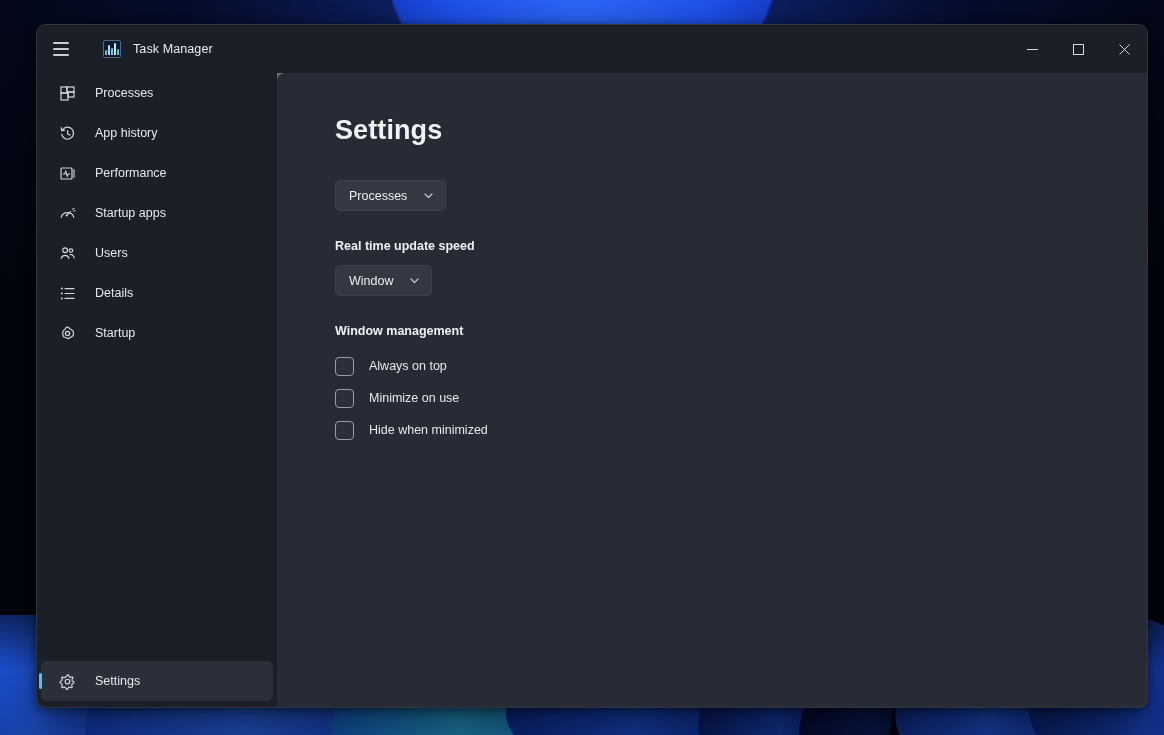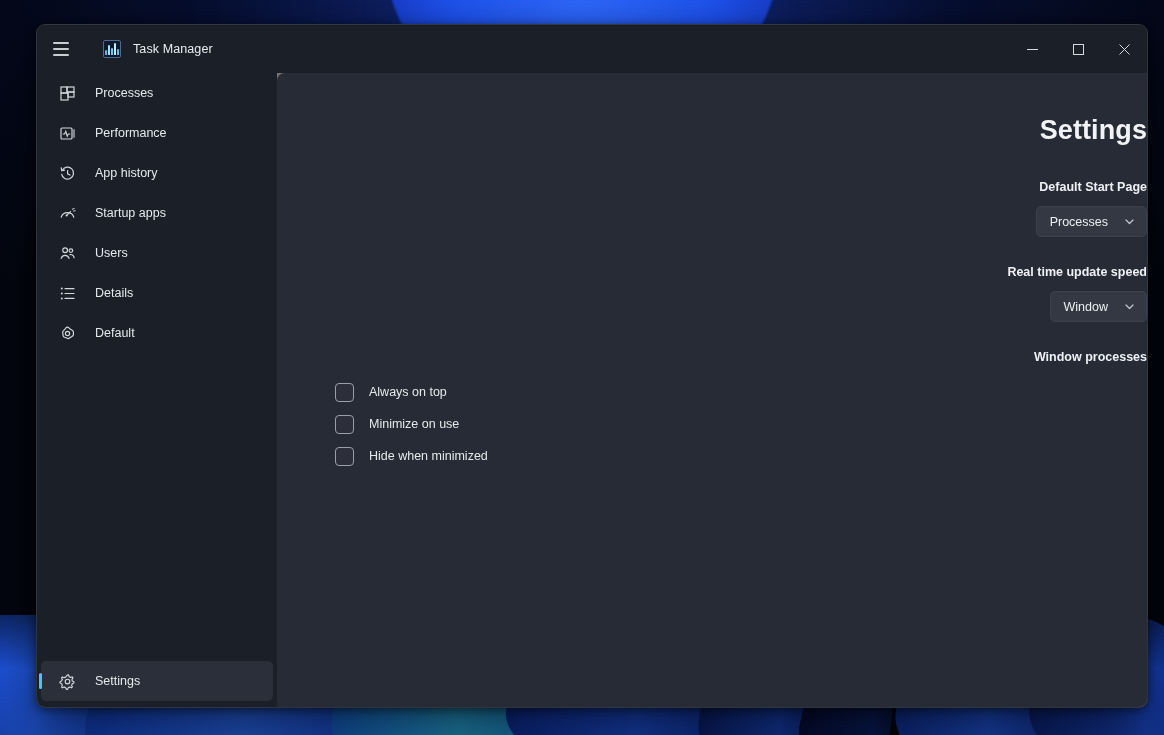--- a/index.html
+++ b/index.html
@@ -126,21 +126,21 @@
   .winbtns { margin-left: auto; display: flex; height: 48px; }
   .winbtn {
     width: 46px; height: 48px;
     display: flex; align-items: center; justify-content: center;
     cursor: pointer;
     color: #d6d9df;
   }
   .winbtn svg { display:block; }
 
   
-  .wbody { flex: 1; display: flex; min-height: 0; background: #737373; position: relative; text-align: right; }
+  .wbody { flex: 1; display: flex; min-height: 0; background: #737373; position: relative; }
 
   
   .sidebar {
     width: 240px; flex: 0 0 240px;
     background: #1b1f27;
     padding-top: 0px;
     display: flex; flex-direction: column;
     position: relative;
     z-index: 3;
   }
@@ -302,37 +302,37 @@
                 <rect x="2" y="8" width="7" height="7"></rect>
                   <rect x="9" y="7" width="6" height="5"></rect>
               </svg>
             </span>
             <span class="nav-label">Processes</span>
           </div>
 
           <div class="nav-item">
             <span class="nav-ico">
               <svg width="17" height="17" viewBox="0 0 17 17" fill="none" stroke="currentColor" stroke-width="1.2">
+                <path d="M3.2 5.4 A6 6 0 1 1 2.6 8.9"></path>
+                <path d="M2.2 2.4 L2.7 5.6 L5.9 5.1" stroke-linejoin="round"></path>
+                <path d="M8.6 5.6 L8.6 8.8 L10.9 10.1" stroke-linecap="round"></path>
+              </svg>
+            </span>
+            <span class="nav-label">App history</span>
+          </div>
+
+          <div class="nav-item">
+            <span class="nav-ico">
+              <svg width="17" height="17" viewBox="0 0 17 17" fill="none" stroke="currentColor" stroke-width="1.2">
                 <rect x="2" y="3" width="11" height="11" rx="1"></rect>
                 <path d="M3.8 9 L5.6 9 L6.8 6.3 L8.2 11.2 L9.3 9 L11.2 9" stroke-width="1.1"></path>
                 <path d="M15 4.3 L15 12.7" stroke-width="1.1"></path>
               </svg>
             </span>
             <span class="nav-label">Performance</span>
-          </div>
-
-          <div class="nav-item">
-            <span class="nav-ico">
-              <svg width="17" height="17" viewBox="0 0 17 17" fill="none" stroke="currentColor" stroke-width="1.2">
-                <path d="M3.2 5.4 A6 6 0 1 1 2.6 8.9"></path>
-                <path d="M2.2 2.4 L2.7 5.6 L5.9 5.1" stroke-linejoin="round"></path>
-                <path d="M8.6 5.6 L8.6 8.8 L10.9 10.1" stroke-linecap="round"></path>
-              </svg>
-            </span>
-            <span class="nav-label">App history</span>
           </div>
 
           <div class="nav-item">
             <span class="nav-ico">
               <svg width="17" height="17" viewBox="0 0 17 17" fill="none" stroke="currentColor" stroke-width="1.2">
                 <path d="M2.2 12.2 A6.6 6.6 0 0 1 14.8 12.2" stroke-linecap="round"></path>
                 <path d="M11.6 6.6 L7.9 10.1" stroke-linecap="round"></path>
                 <circle cx="7.6" cy="10.5" r="1.1" fill="currentColor" stroke="none"></circle>
                 <path d="M13.4 4.2 L15.2 3.6 M14.6 6.0 L16.2 5.8" stroke-linecap="round" stroke-width="1"></path>
               </svg>
@@ -364,21 +364,21 @@
             <span class="nav-label">Details</span>
           </div>
 
           <div class="nav-item">
             <span class="nav-ico">
               <svg width="17" height="17" viewBox="0 0 17 17" fill="none" stroke="currentColor" stroke-width="1.2">
                 <path d="M8.5 2.2 a2 2 0 0 1 1.9 1.4 l3.1 1.8 a2 2 0 0 1 0.9 2.1 l0 2.1 a2 2 0 0 1 -1.5 1.8 l-2.4 1.6 a2 2 0 0 1 -2.2 0.3 l-2.8 -1 a2 2 0 0 1 -1.4 -1.9 l-0.4 -2.7 a2 2 0 0 1 0.8 -2 l2.2 -2.4 a2 2 0 0 1 1.8 -1.1 z" stroke-linejoin="round"></path>
                 <circle cx="8.5" cy="8.5" r="2.1"></circle>
               </svg>
             </span>
-            <span class="nav-label">Default</span>
+            <span class="nav-label">Startup</span>
           </div>
 
         </div>
 
         <div class="nav-spacer"></div>
 
         <div class="nav-bottom">
           <div class="nav-item selected">
             <span class="nav-ico">
               <svg width="17" height="17" viewBox="0 0 17 17" fill="none" stroke="currentColor" stroke-width="1.15">
@@ -390,21 +390,20 @@
           </div>
         </div>
       </div>
 
       <div class="content">
         <div class="content-inner">
 
           <div class="page-title">Settings</div>
 
           <div class="group">
-            <div class="group-title">Default Start Page</div>
             <div class="dropdown">
               <span class="dd-value">Processes</span>
               <span class="dd-chev">
                 <svg width="11" height="11" viewBox="0 0 11 11" fill="none" stroke="currentColor" stroke-width="1.2" stroke-linecap="round" stroke-linejoin="round">
                   <path d="M2 4 L5.5 7.5 L9 4"></path>
                 </svg>
               </span>
             </div>
           </div>
 
@@ -418,21 +417,21 @@
                 <svg width="11" height="11" viewBox="0 0 11 11" fill="none" stroke="currentColor" stroke-width="1.2" stroke-linecap="round" stroke-linejoin="round">
                   <path d="M2 4 L5.5 7.5 L9 4"></path>
                 </svg>
               </span>
             </div>
           </div>
 
           <div class="spacer-lg"></div>
 
           <div class="group">
-            <div class="group-title">Window processes</div>
+            <div class="group-title">Window management</div>
 
             <div class="cb-row cb-first">
               <span class="cb-box"></span>
               <span class="cb-label">Always on top</span>
             </div>
             <div class="cb-row">
               <span class="cb-box"></span>
               <span class="cb-label">Minimize on use</span>
             </div>
             <div class="cb-row">

